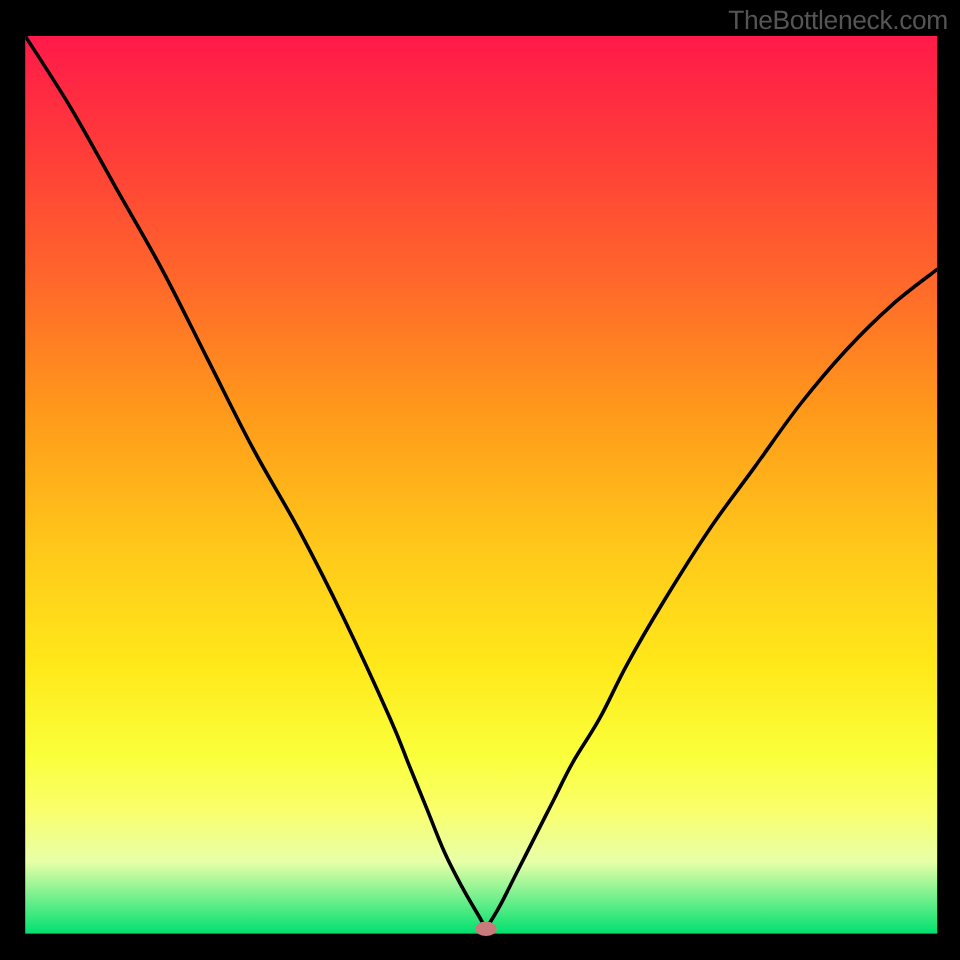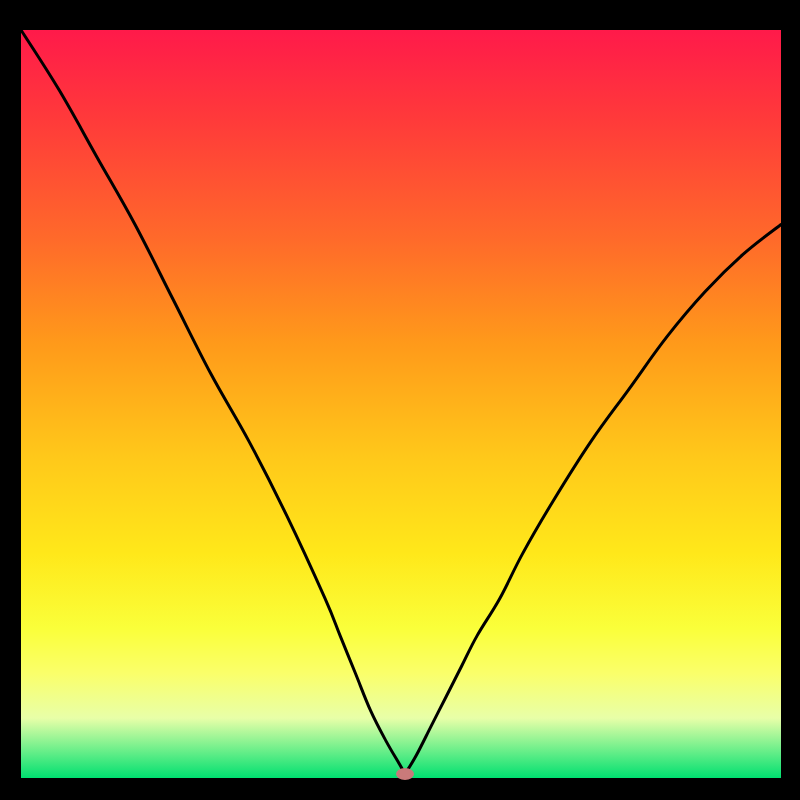--- a/index.html
+++ b/index.html
@@ -60,20 +60,21 @@
     border-radius: 50%;
     background: #c97a7a;
     transform: translate(-50%, -50%);
     z-index: 5;
   }
 </style>
 </head>
 <body>
 
 <div class="chart-container">
+  <div class="watermark">TheBottleneck.com</div>
 
   <div class="plot-area">
     <svg class="curve" viewBox="0 0 760 748" preserveAspectRatio="none">
       <path id="left-path" fill="none" stroke="#000" stroke-width="3" stroke-linecap="round" d="M 0 0 C 6.84 10.771199999999984, 24.32 36.9511999999999, 38 59.83999999999992 C 51.68 82.72879999999994, 62.32 102.92480000000006, 76 127.16000000000008 C 89.68 151.3952000000001, 100.32 168.89840000000004, 114 194.48000000000002 C 127.68 220.0616, 138.32 242.35199999999998, 152 269.28 C 165.68 296.20799999999997, 176.32 318.4984, 190 344.08 C 203.68 369.66159999999996, 214.32 385.8184, 228 411.4 C 241.68 436.98159999999996, 252.32 457.9256, 266 486.2 C 279.68 514.4744, 294.424 546.9376, 304 568.48 C 313.576 590.0224000000001, 313.728 592.416, 319.2 605.88 C 324.67199999999997 619.3439999999999, 328.928 629.8159999999999, 334.4 643.28 C 339.87199999999996 656.744, 344.12800000000004 668.5624, 349.6 680.6800000000001 C 355.072 692.7976000000001, 359.32800000000003 700.5020000000001, 364.8 710.6 C 370.272 720.698, 376.58 730.7212, 380 736.78 C 383.42 742.8388, 383.116 742.9136, 383.8 744.26"></path>
       <path id="right-path" fill="none" stroke="#000" stroke-width="3" stroke-linecap="round" d="M 383.8 744.26 C 385.85200000000003 740.894, 390.412 734.3116, 395.2 725.56 C 399.988 716.8083999999999, 404.92800000000005 706.4112, 410.40000000000003 695.64 C 415.872 684.8688, 420.12800000000004 676.4912, 425.6 665.72 C 431.072 654.9488, 435.328 646.5712, 440.79999999999995 635.8 C 446.27199999999993 625.0287999999999, 449.15999999999997 617.9976, 456 605.88 C 462.84000000000003 593.7624, 470.592 583.2904, 478.8 568.48 C 487.00800000000004 553.6696000000001, 492.024 541.1032, 501.6 523.6 C 511.17600000000004 506.09680000000003, 519.688 491.43600000000004, 532 471.24 C 544.312 451.044, 556.32 431.596, 570 411.4 C 583.68 391.20399999999995, 594.32 377.8896, 608 359.03999999999996 C 621.68 340.19039999999995, 632.32 324.1832, 646 306.68 C 659.68 289.1768, 670.32 276.6104, 684 261.8 C 697.68 246.9896, 708.32 236.5176, 722 224.39999999999998 C 735.68 212.28239999999997, 753.16 199.8656, 760 194.48000000000002"></path>
     </svg>
     <div class="marker" id="marker" style="left: 383.8px; top: 744.26px; background: rgb(201, 122, 122);"></div>
   </div>
 </div>
 

